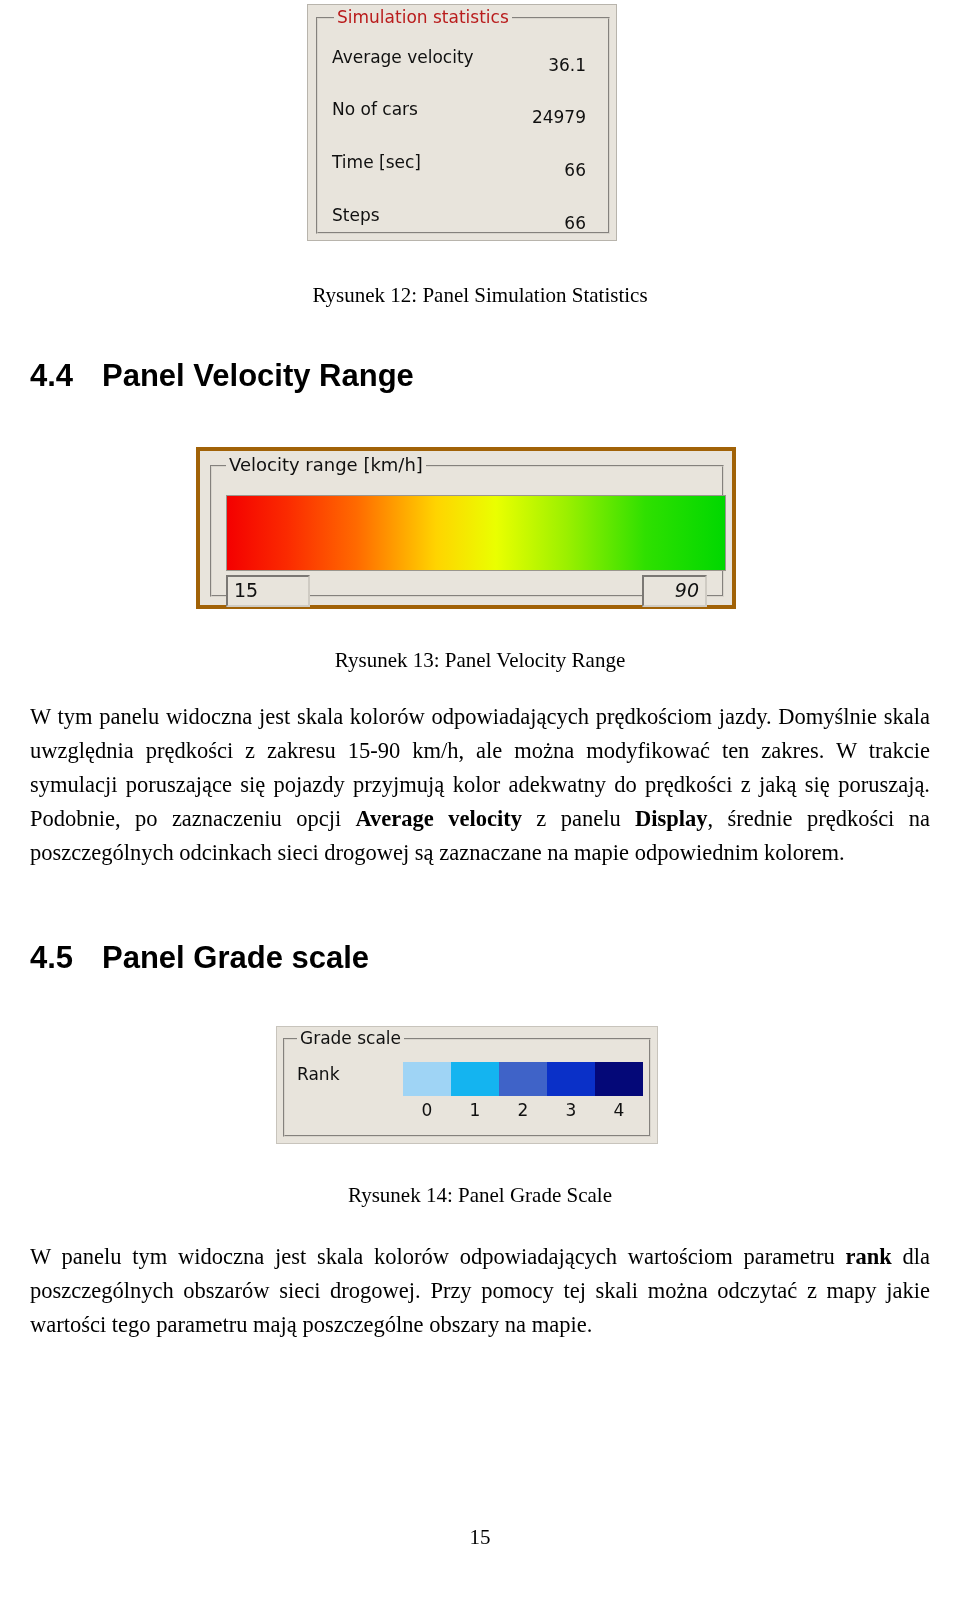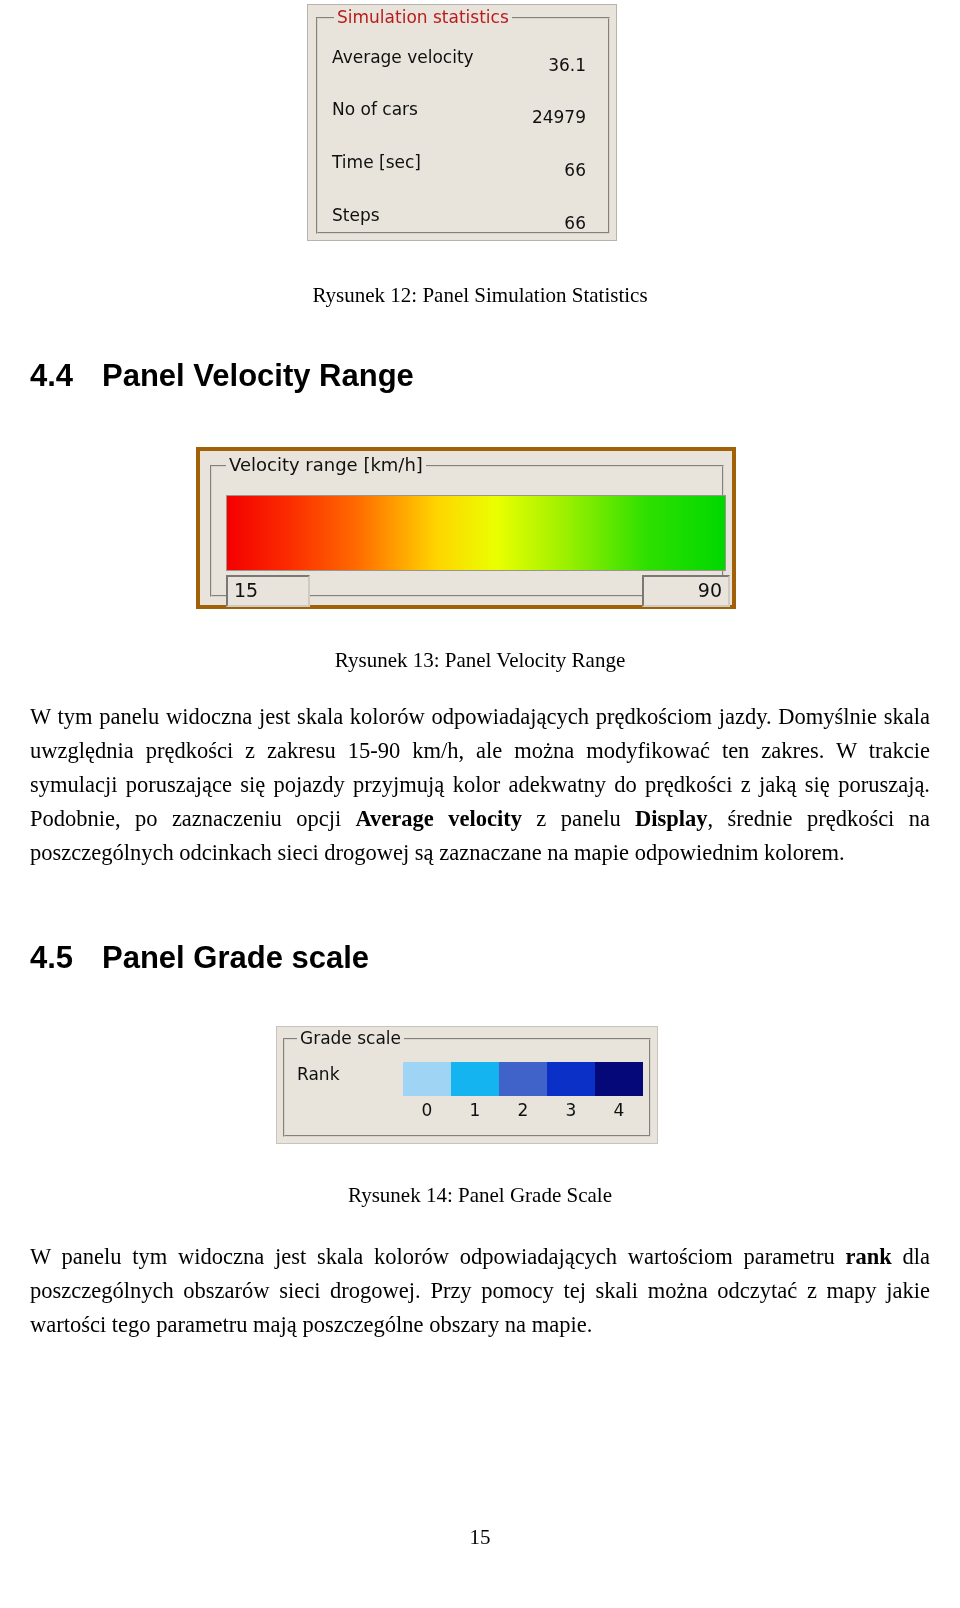--- a/index.html
+++ b/index.html
@@ -147,21 +147,21 @@
     height: 32px;
     background: #e8e4dc;
     border: 2px inset #cfcbc3;
     box-sizing: border-box;
     font-family: "DejaVu Sans", sans-serif;
     font-size: 19px;
     color: #101010;
     padding: 2px 6px;
   }
   .fig13 .minbox { left: 14px; width: 84px; }
-  .fig13 .maxbox { left: 430px; width: 88px; text-align: right; }
+  .fig13 .maxbox { left: 430px; width: 65px; text-align: right; font-style: italic; }
 
   
   .fig14 {
     position: absolute;
     left: 276px;
     top: 1026px;
     width: 382px;
     height: 118px;
     background: #e8e4dc;
     border: 1px solid #c8c4bc;

